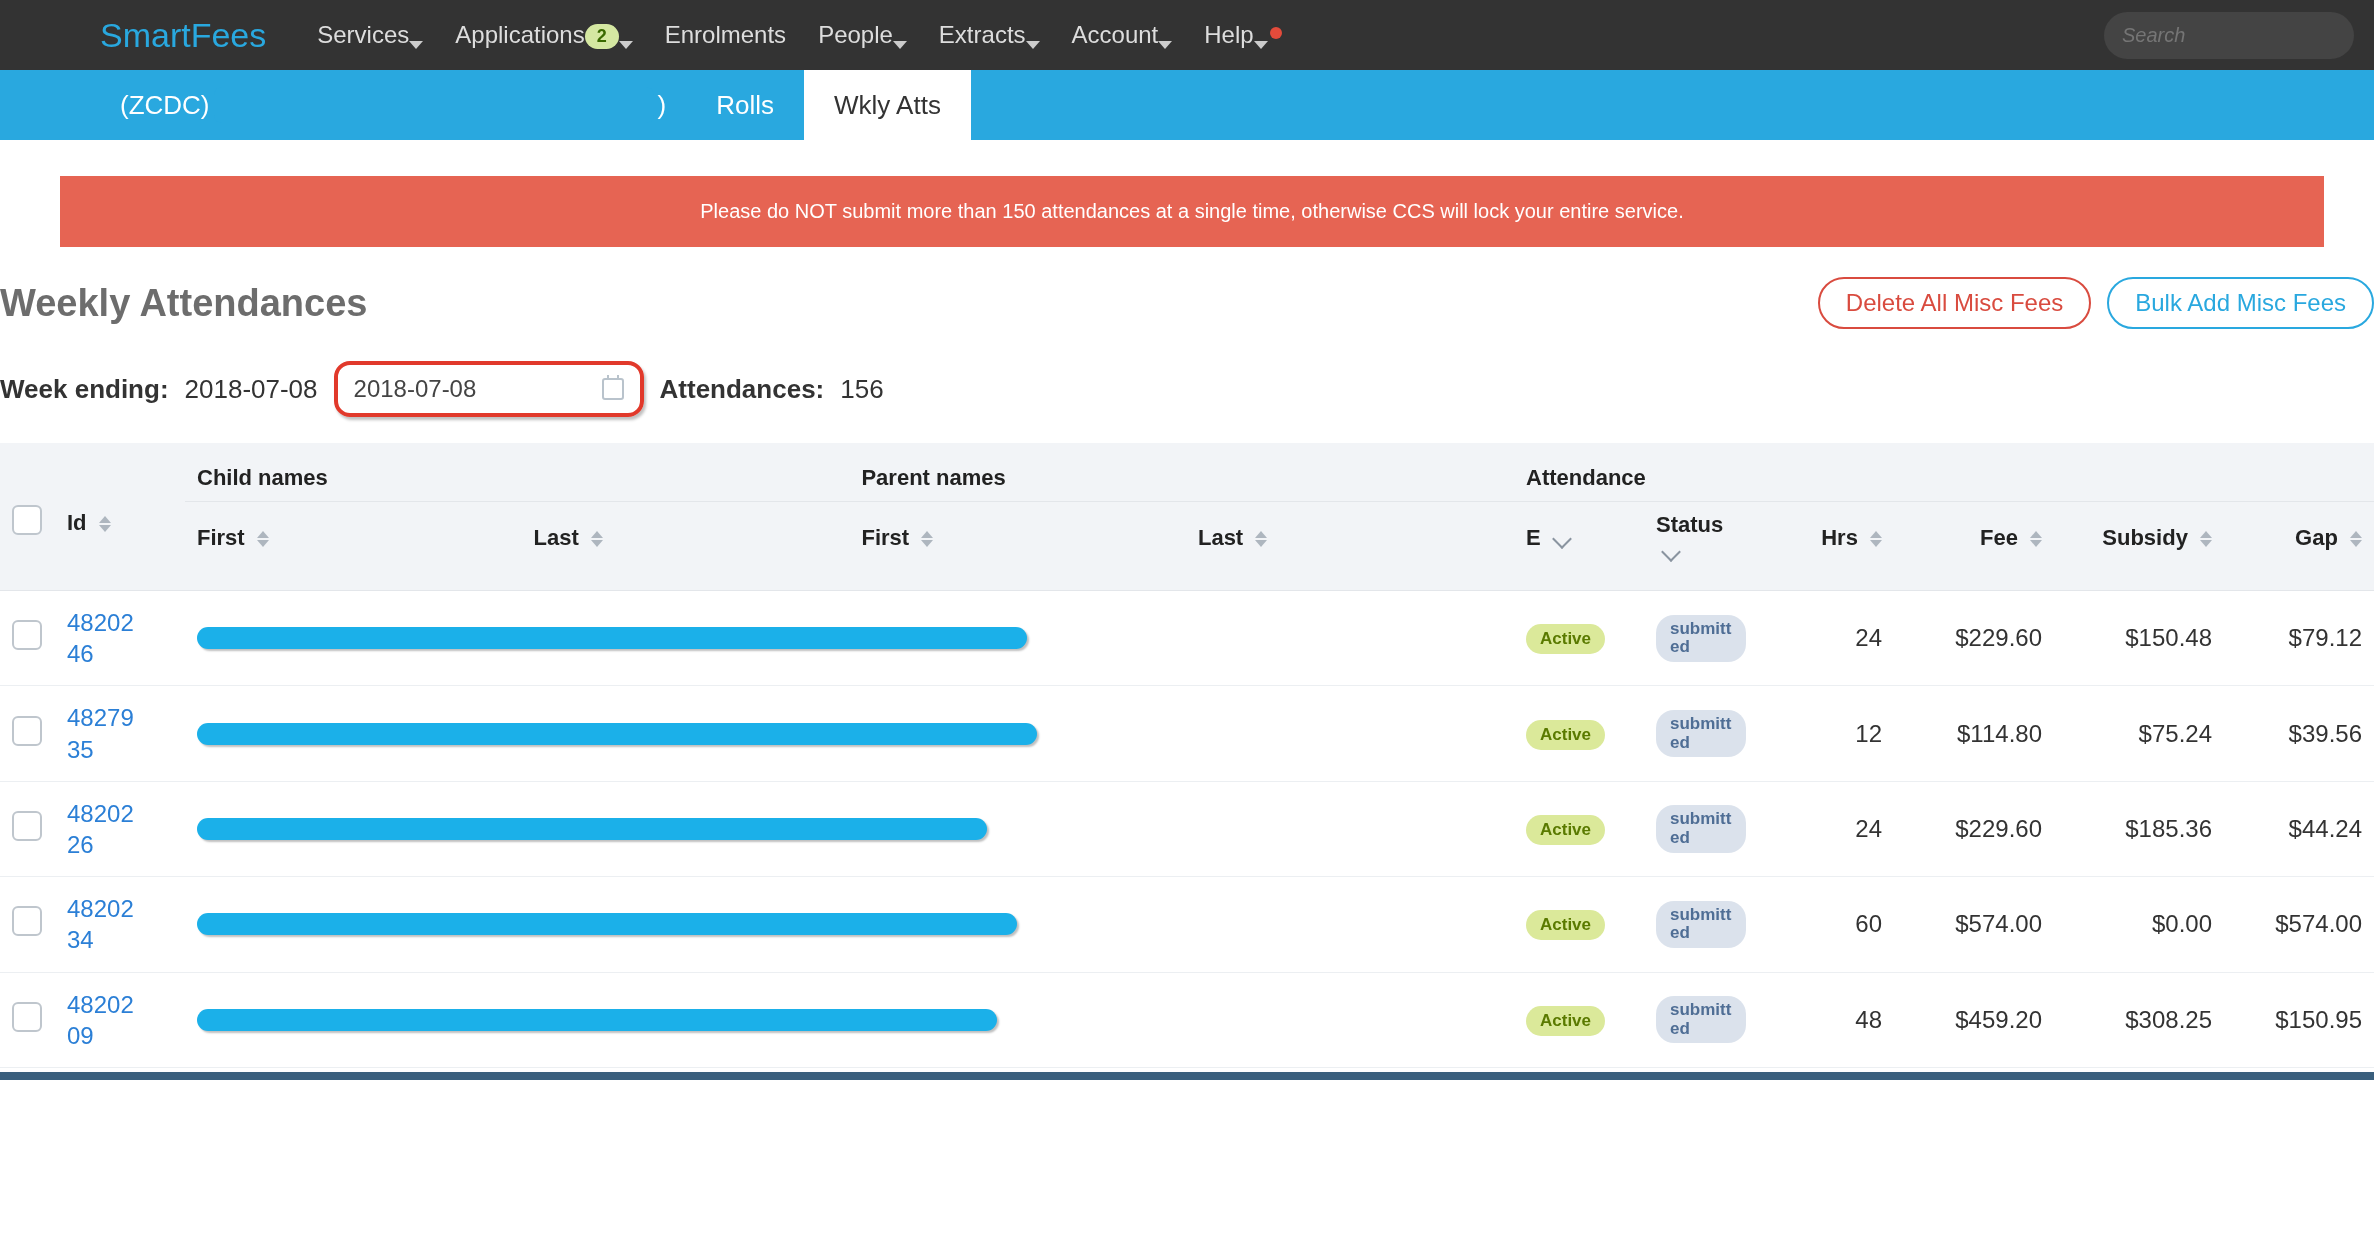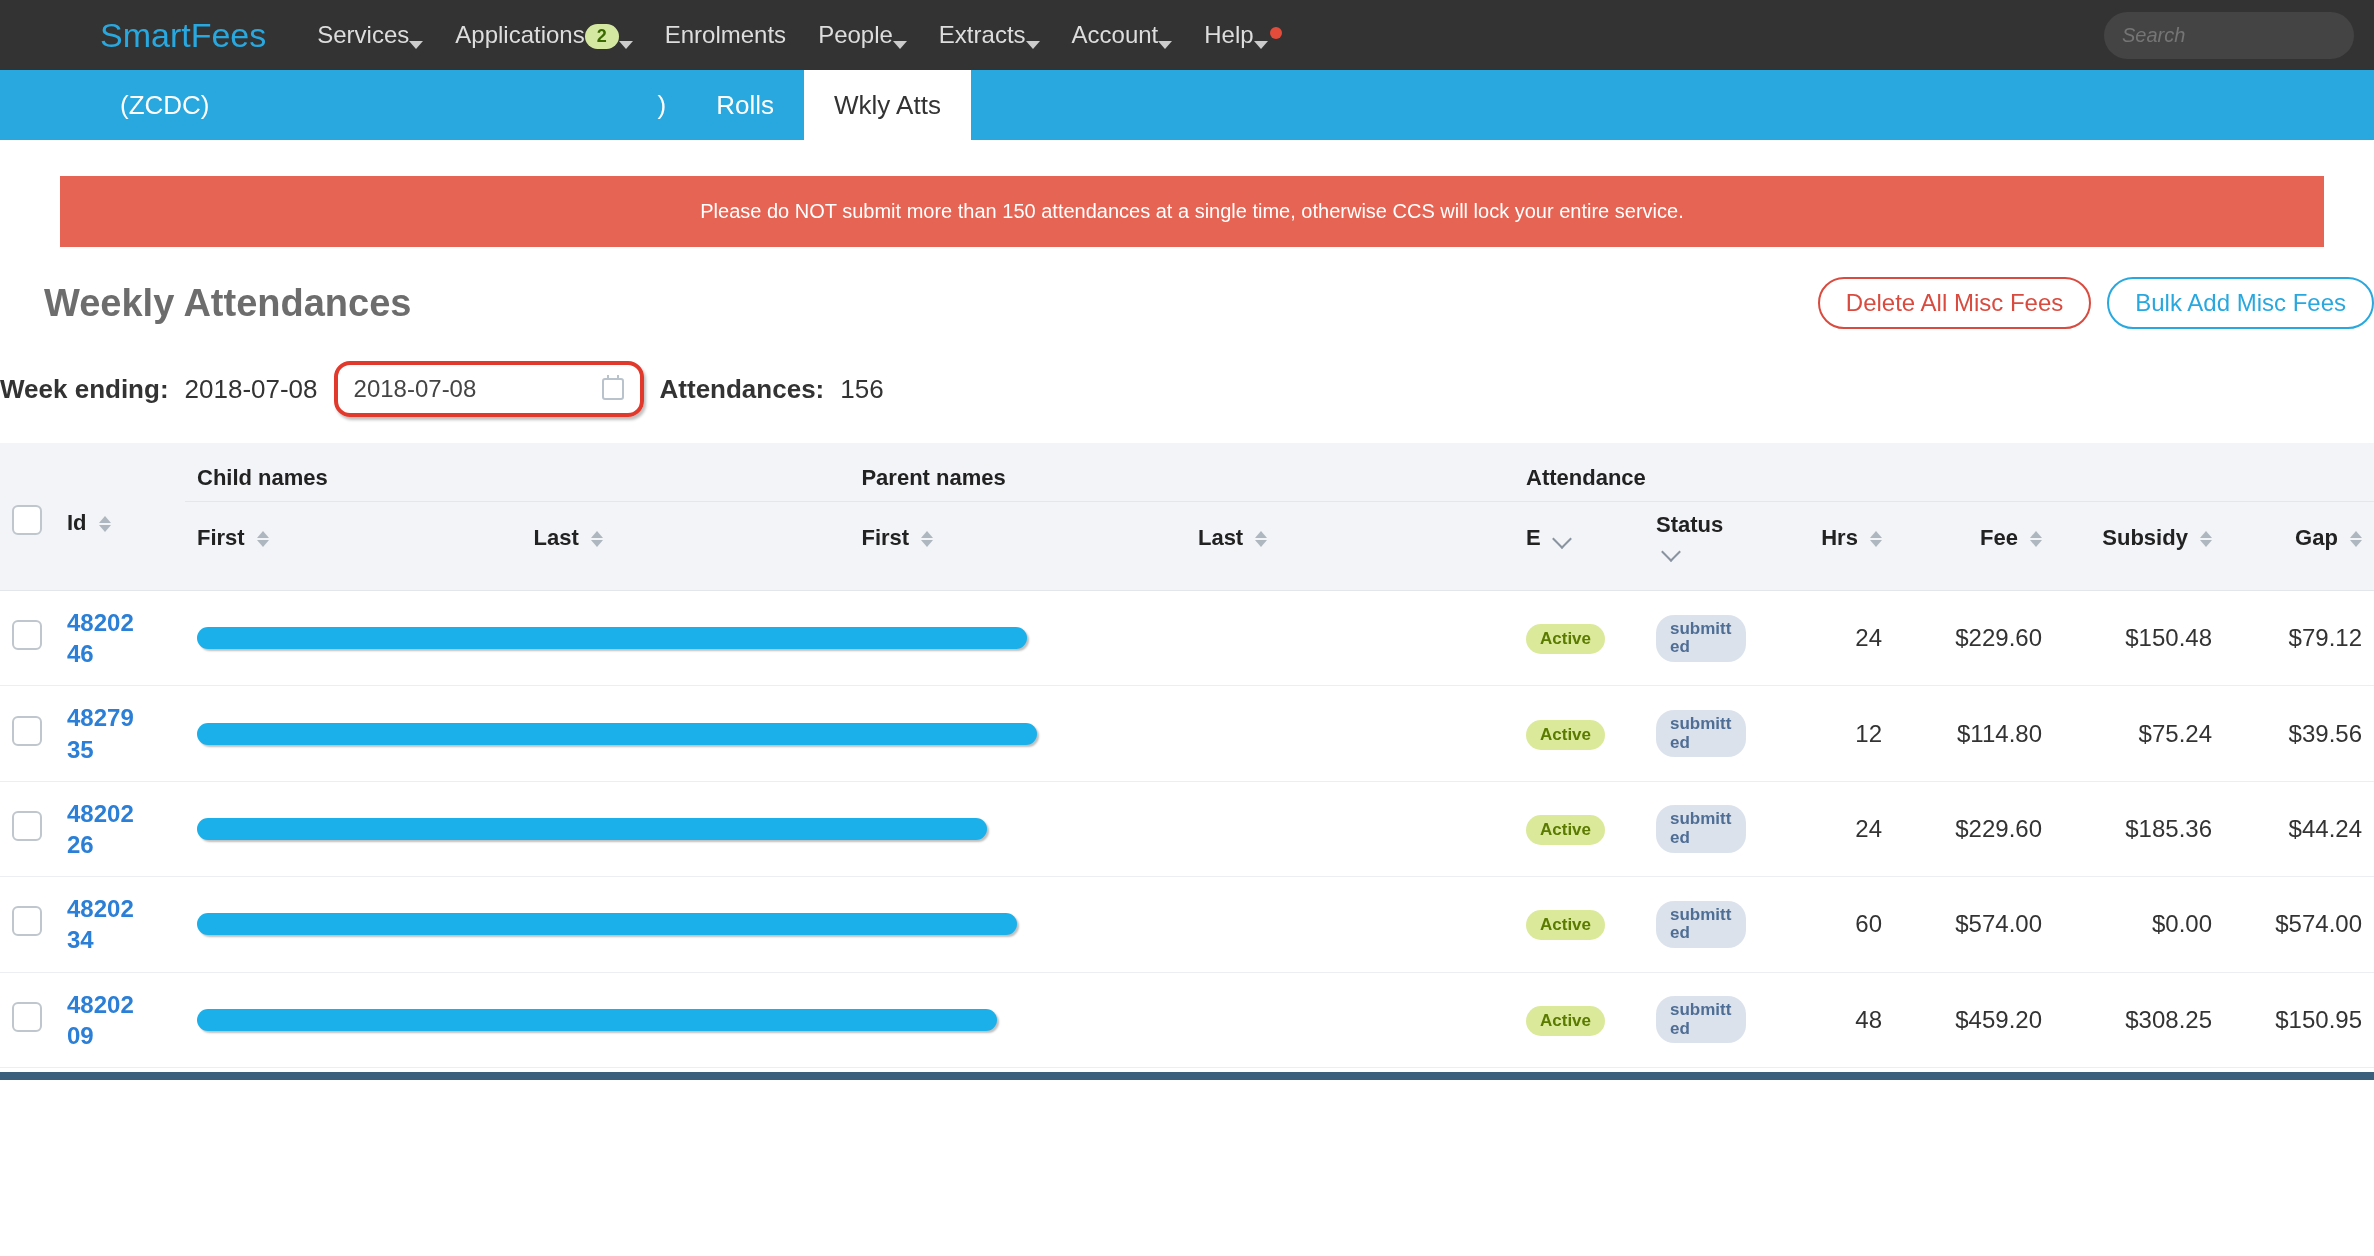--- a/index.html
+++ b/index.html
@@ -122,21 +122,20 @@
     font-size: 20px;
     padding: 24px;
     margin: 36px 50px 30px 60px;
   }
 
   
   .page-header-row {
     display: flex;
     align-items: center;
     padding: 0 0 20px 0;
-    margin-left: 44px;
   }
   .page-title {
     font-size: 38px;
     font-weight: 600;
     color: #6d6d6d;
     flex: 1;
   }
   .btn {
     border-radius: 30px;
     padding: 10px 26px;
@@ -205,21 +204,21 @@
     width:14px; height:14px;
     border-right:2px solid #8a94a0;
     border-bottom:2px solid #8a94a0;
     transform: rotate(45deg);
     margin-left:8px;
     vertical-align: middle;
   }
 
   .tbl tbody tr { border-bottom: 1px solid #eceff2;}
   .tbl td { padding: 16px 12px; font-size: 24px; vertical-align: middle;}
-  .id-link { color: #2b7fd6; font-weight: 700; line-height:1.3;}
+  .id-link { color: #2b7fd6; font-weight: 400; line-height:1.3;}
   .id-link span{display:block;}
 
   .chk {
     width: 30px; height:30px;
     border: 2px solid #bfc6cd;
     border-radius: 6px;
     background:#fff;
     display:inline-block;
     cursor:pointer;
   }

